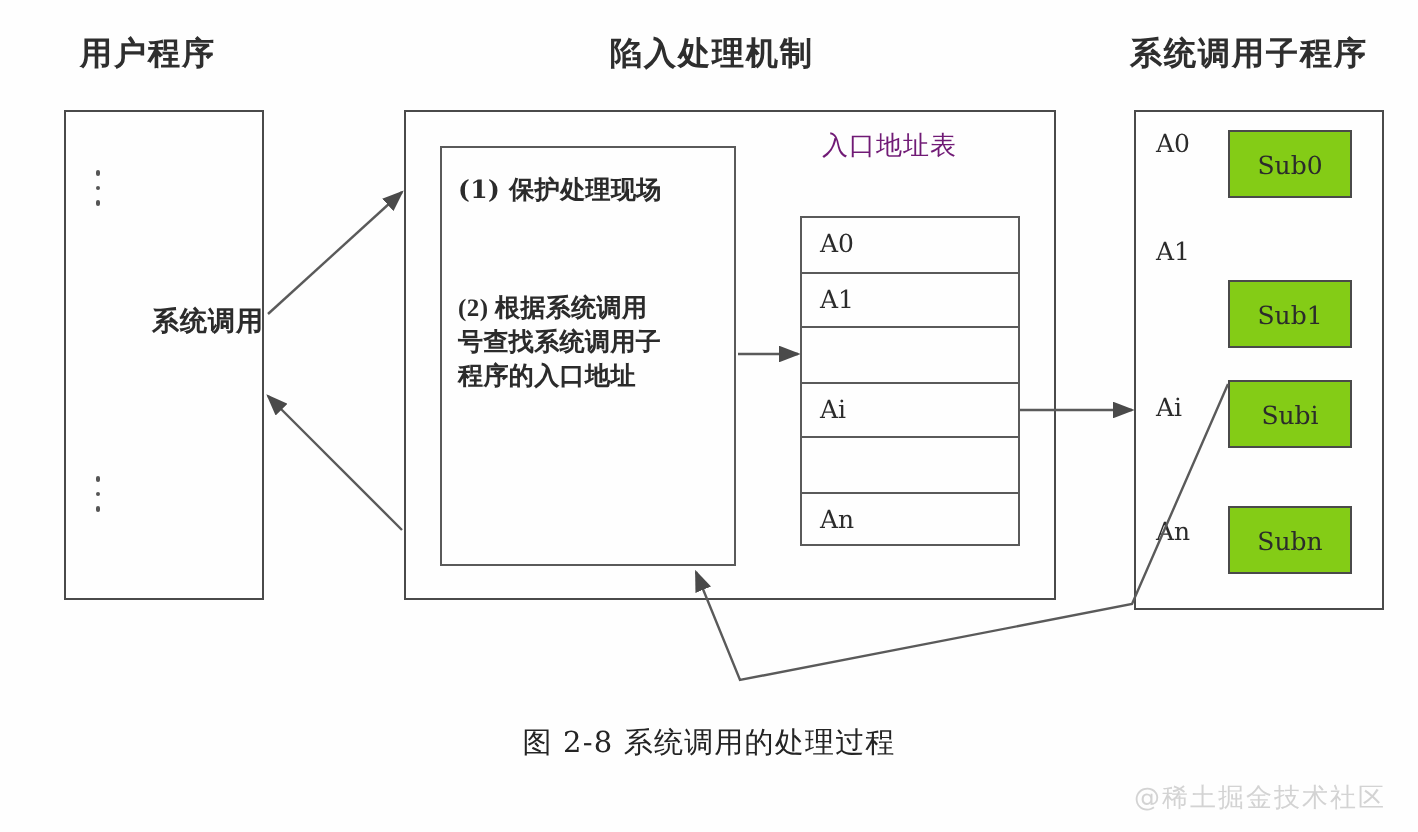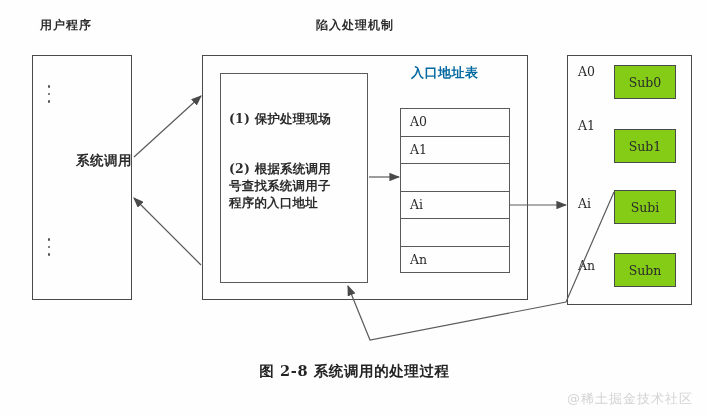--- a/index.html
+++ b/index.html
@@ -14,29 +14,29 @@
   #figure {
     position: relative;
     width: 709px;
     height: 416px;
     background: #fefefe;
     overflow: hidden;
   }
   
   .col-heading {
     position: absolute;
-    font-size: 12px;
+    font-size: 16px;
     font-weight: bold;
     color: #2e2e2e;
     letter-spacing: 1px;
     white-space: nowrap;
     text-align: right;
   }
   #heading-user      { left: 40px;  top: 17px; }
-  #heading-trap      { left: 316px; top: 17px; }
+  #heading-trap      { left: 305px; top: 17px; }
   #heading-sub       { left: 565px; top: 17px; }
 
   
   .box {
     position: absolute;
     border: 1.6px solid #4a4a4a;
     background: #fefefe;
     box-sizing: border-box;
   }
   .thinbox {
@@ -81,34 +81,33 @@
   #trap-box      { left: 202px; top: 55px; width: 326px; height: 245px; }
   #trap-steps-box{ left: 220px; top: 73px; width: 148px; height: 210px; }
   .step {
     position: absolute;
     font-size: 12.5px;
     font-weight: bold;
     line-height: 17px;
     color: #2b2b2b;
     letter-spacing: 0.2px;
     white-space: pre-line;
-    margin-top: 24px;
   }
   #step-1 { left: 229px; top: 86px;  width: 136px; }
-  #step-2 { left: 229px; top: 136px; width: 140px; }
+  #step-2 { left: 229px; top: 146px; width: 140px; font-family: Liberation Serif, serif; }
   #step-3 { left: 229px; top: 235px; width: 136px; }
 
   
   #entry-table-title {
     position: absolute;
     left: 411px;
     top: 64px;
     font-size: 13px;
-    font-weight: bold;
-    color: #0369a1;
+    font-weight: normal;
+    color: #701a75;
     letter-spacing: 0.5px;
     white-space: nowrap;
   }
   #entry-table { left: 400px; top: 108px; width: 110px; height: 165px; }
   .entry-row {
     position: relative;
     height: 27.5px;
     border-bottom: 1.3px solid #5a5a5a;
     box-sizing: border-box;
   }
@@ -140,41 +139,41 @@
     box-sizing: border-box;
     width: 62px;
     height: 34px;
     font-size: 12.5px;
     display: flex;
     align-items: center;
     justify-content: center;
     color: #2b2b2b;
   }
   #sub-box-0 { left: 614px; top: 65px;  }
-  #sub-box-1 { left: 614px; top: 129px; }
+  #sub-box-1 { left: 614px; top: 140px; }
   #sub-box-i { left: 614px; top: 190px; }
   #sub-box-n { left: 614px; top: 253px; }
 
   
   #connectors {
     position: absolute;
     left: 0; top: 0;
     width: 709px; height: 416px;
     pointer-events: none;
   }
 
   
   #caption {
     position: absolute;
     left: 0;
     top: 362px;
     width: 709px;
     text-align: center;
     font-size: 14.5px;
-    font-weight: bold;
+    font-weight: normal;
     color: #242424;
     letter-spacing: 0.6px;
   }
   #watermark {
     position: absolute;
     right: 16px;
     top: 390px;
     font-size: 13px;
     color: #d3d3d3;
     letter-spacing: 1px;
@@ -182,20 +181,21 @@
     margin-left: 40px;
   }
 </style>
 </head>
 <body>
 
 <div id="figure">
 
   <div class="col-heading" id="heading-user">用户程序</div>
   <div class="col-heading" id="heading-trap">陷入处理机制</div>
+  <div class="col-heading" id="heading-sub">系统调用子程序</div>
 
   <div class="box" id="user-program-box"></div>
   <div class="vdots" id="user-dots-top">
     <i></i>
       <i></i>
       <i></i>
   </div>
   <div class="vdots" id="user-dots-bottom">
     <i></i>
       <i></i>

